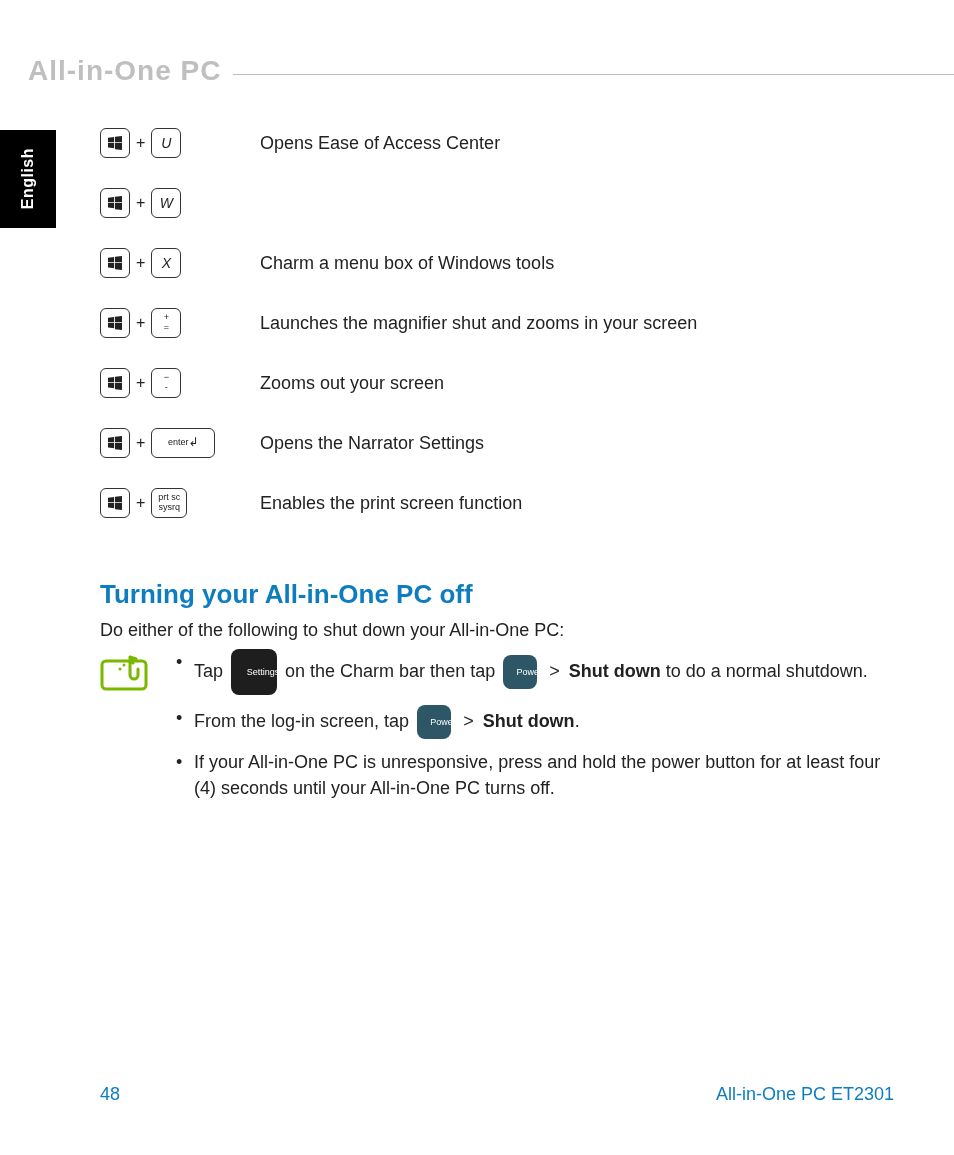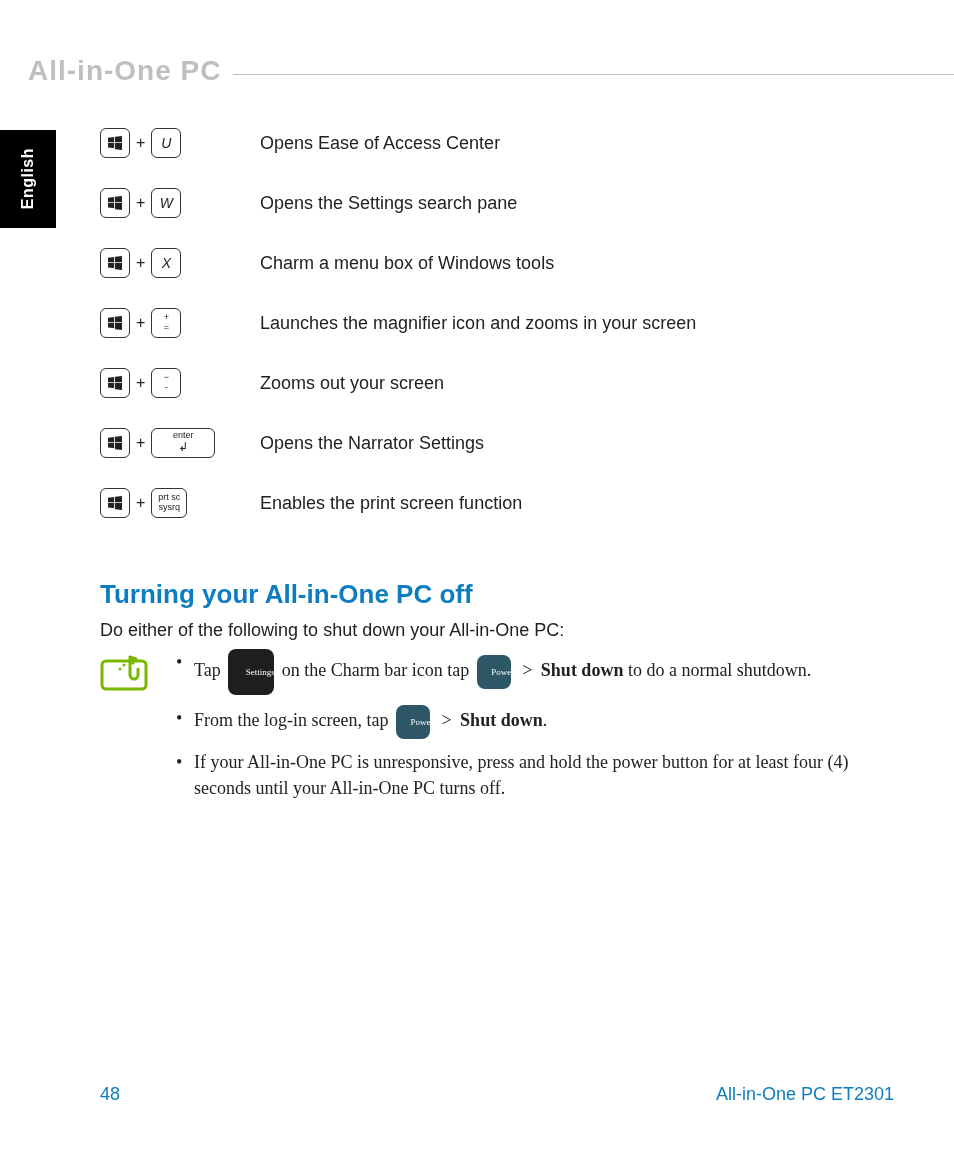--- a/index.html
+++ b/index.html
@@ -88,32 +88,32 @@
     padding: 0 6px;
     background: #fff;
     position: relative;
   }
   .key.win svg { width: 14px; height: 14px; }
   .key.wide { min-width: 64px; }
   .key.small-txt { font-size: 9px; font-style: normal; line-height: 1; text-align:left;}
   .key .stack { display:flex; flex-direction:column; align-items:center; font-size:9px; font-style:normal; line-height:1.1;}
   .plus { font-size: 16px; color:#222; }
   .desc { font-size: 18px; color:#222; }
-  .enter-glyph { display:flex; flex-direction:column; align-items:center; font-size:9px; font-style:normal; line-height:1.1;}
+  .enter-glyph { display:flex; flex-direction:row; align-items:center; font-size:9px; font-style:normal; line-height:1.1;}
   .enter-glyph .arrow { font-size:12px; }
   .section-heading {
     color: #0d7dc0;
     font-size: 26px;
     font-weight: 700;
     margin-top: 58px;
     margin-bottom: 10px;
     font-family: Verdana, "Segoe UI", Arial, sans-serif;
   }
   .intro { font-size: 18px; margin-bottom: 8px;}
-  .steps-block { display:flex; gap:20px;font-family:Liberation Serif, serif; }
+  .steps-block { display:flex; gap:20px; }
   .touch-icon {
     width: 56px; flex-shrink:0; padding-top:6px;
   }
   .touch-icon svg { width: 52px; height: 40px; }
   .steps { flex:1; }
   .steps li {
     list-style: none;
     position: relative;
     padding-left: 18px;
     font-size: 18px;
@@ -179,21 +179,20 @@
   <div class="shortcut-row">
     <div class="keys">
       <span class="key win">
           <svg viewBox="0 0 16 16">
             <path fill="#222" d="M0 2l7-1v6H0zM8 .9L16 0v7H8zM0 8h7v6l-7-1zM8 8h8v8l-8-1z"></path>
           </svg>
         </span>
       <span class="plus">+</span>
       <span class="key">W</span>
     </div>
-    <div class="desc">Opens the Settings search pane</div>
   </div>
 
   <div class="shortcut-row">
     <div class="keys">
       <span class="key win">
           <svg viewBox="0 0 16 16">
             <path fill="#222" d="M0 2l7-1v6H0zM8 .9L16 0v7H8zM0 8h7v6l-7-1zM8 8h8v8l-8-1z"></path>
           </svg>
         </span>
       <span class="plus">+</span>
@@ -210,21 +209,21 @@
           </svg>
         </span>
       <span class="plus">+</span>
       <span class="key">
           <span class="stack">
             <span>+</span>
             <span>=</span>
           </span>
         </span>
     </div>
-    <div class="desc">Launches the magnifier icon and zooms in your screen</div>
+    <div class="desc">Launches the magnifier shut and zooms in your screen</div>
   </div>
 
   <div class="shortcut-row">
     <div class="keys">
       <span class="key win">
           <svg viewBox="0 0 16 16">
             <path fill="#222" d="M0 2l7-1v6H0zM8 .9L16 0v7H8zM0 8h7v6l-7-1zM8 8h8v8l-8-1z"></path>
           </svg>
         </span>
       <span class="plus">+</span>
@@ -288,21 +287,21 @@
     </div>
     <ul class="steps">
       <li>
         <span>Tap </span>
         <span class="inline-icon settings">
           <svg width="22" height="22" viewBox="0 0 24 24">
               <path fill="#fff" d="M19.4 13a7.8 7.8 0 0 0 .1-1 7.8 7.8 0 0 0-.1-1l2.1-1.6-2-3.5-2.5 1a7.6 7.6 0 0 0-1.7-1L15 3h-4l-.4 2.9a7.6 7.6 0 0 0-1.7 1l-2.5-1-2 3.5L6.5 11a7.8 7.8 0 0 0-.1 1 7.8 7.8 0 0 0 .1 1l-2.1 1.6 2 3.5 2.5-1a7.6 7.6 0 0 0 1.7 1L11 21h4l.4-2.9a7.6 7.6 0 0 0 1.7-1l2.5 1 2-3.5Zm-7.4 2.5A3.5 3.5 0 1 1 15.5 12 3.5 3.5 0 0 1 12 15.5Z"></path>
             </svg>
           <span>Settings</span>
         </span>
-        <span> on the Charm bar icon tap </span>
+        <span> on the Charm bar then tap </span>
         <span class="inline-icon power">
           <svg width="16" height="16" viewBox="0 0 24 24">
               <path fill="none" stroke="#fff" stroke-width="2.5" d="M12 3v9M7 6a8 8 0 1 0 10 0"></path>
             </svg>
           <span>Power</span>
         </span>
         <span class="gt"> &gt; </span><span class="strong">Shut down</span><span> to do a normal shutdown.</span>
       </li>
       <li>
         <span>From the log-in screen, tap </span>

